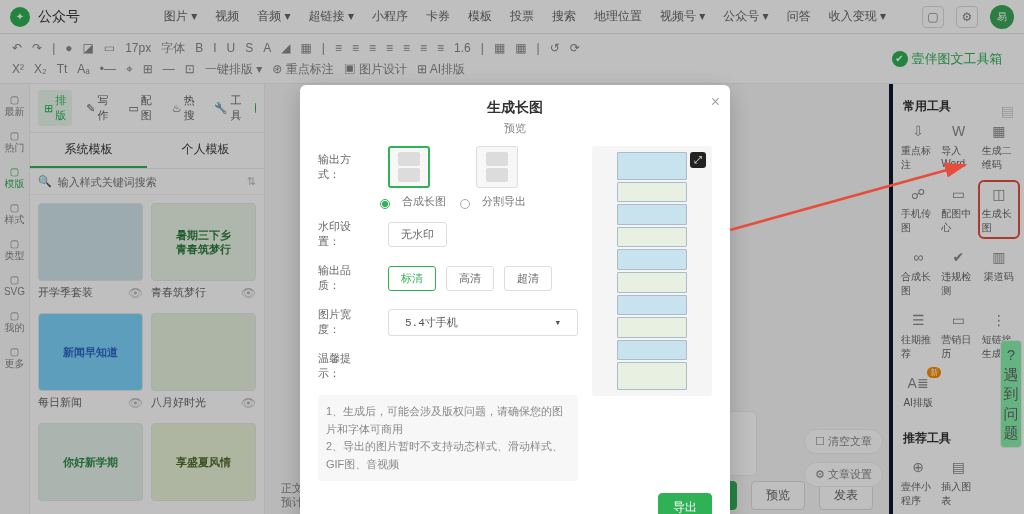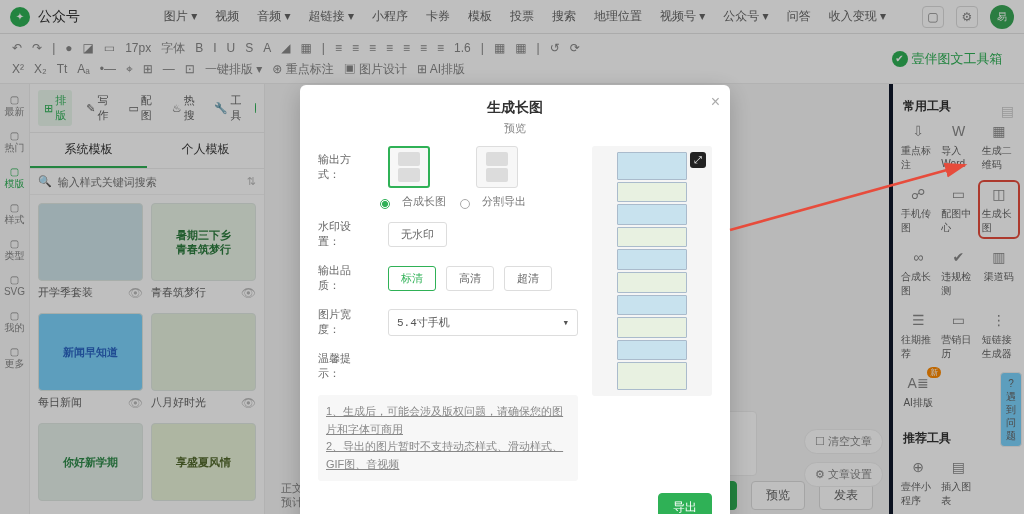--- a/index.html
+++ b/index.html
@@ -152,22 +152,22 @@
     padding:2px;border-radius:4px;cursor:pointer;
   }
   .rc-item.hilite { outline:2px solid #e74c3c;border-radius:4px;}
   .rc-ico { width:22px;height:20px;display:flex;align-items:center;justify-content:center;font-size:14px;color:#888;}
   .badge-new {
     position:absolute;top:-4px;right:-4px;background:#ff8a00;color:#fff;font-size:8px;
     border-radius:6px;padding:0 3px;
   }
   .rc-item-wrap { position:relative;}
   .help-float {
-    position:fixed;right:2px;top:340px;width:22px;background:#7dd3fc;border:1px solid #eee;border-radius:4px;
-    font-size:10px;color:#666;text-align:center;padding:4px 2px;line-height:1.3;z-index:40;margin-top:32px;
+    position:fixed;right:2px;top:340px;width:22px;background:#86efac;border:1px solid #eee;border-radius:4px;
+    font-size:15px;color:#666;text-align:center;padding:4px 2px;line-height:1.3;z-index:40;
   }
   
   .arrow-svg { position:absolute;z-index:120;pointer-events:none;}
   
   .modal {
     position:absolute;z-index:100;
     left:300px;top:85px;width:430px;
     background:#fff;border-radius:6px;
     box-shadow:0 6px 24px rgba(0,0,0,0.2);
     padding:14px 18px 16px;
@@ -190,25 +190,25 @@
   .opt-img { width:22px;height:14px;background:#dcdcdc;border-radius:2px;}
   .radio-row { display:flex;gap:14px;font-size:11px;color:#777;padding-left:62px;margin-top:-8px;margin-bottom:10px;}
   .radio-row .r { display:flex;align-items:flex-end;gap:12px;}
   .radio-row .dot { width:10px;height:10px;border-radius:50%;border:1px solid #aaa;}
   .radio-row .dot.on { border-color:#2fb156;background:radial-gradient(circle,#2fb156 0 50%,#fff 55% 100%);}
   .chip {
     padding:4px 12px;border:1px solid #ddd;border-radius:3px;font-size:11px;color:#666;cursor:pointer;
   }
   .chip.active { border-color:#2fb156;color:#2fb156;}
   .select {
-    flex:1;padding:5px 8px;border:1px solid #ddd;border-radius:3px;font-size:11px;color:#555;
+    flex:1;padding:5px 16px;border:1px solid #ddd;border-radius:3px;font-size:11px;color:#555;
     display:flex;justify-content:space-between;align-items:center;
   }
   .hint {
-    background:#f7f7f7;border-radius:3px;padding:8px;font-size:11px;color:#888;line-height:1.6;text-decoration:underline;
+    background:#f7f7f7;border-radius:3px;padding:8px;font-size:11px;color:#888;line-height:1.6;
   }
   .modal-right {
     width:120px;background:#f5f5f5;border-radius:3px;padding:6px;
     display:flex;flex-direction:column;align-items:center;gap:2px;
     max-height:250px;overflow:hidden;position:relative;
   }
   .modal-right .expand {
     position:absolute;top:6px;right:6px;width:16px;height:16px;border-radius:3px;
     background:#222;color:#fff;font-size:10px;display:flex;align-items:center;justify-content:center;
   }

